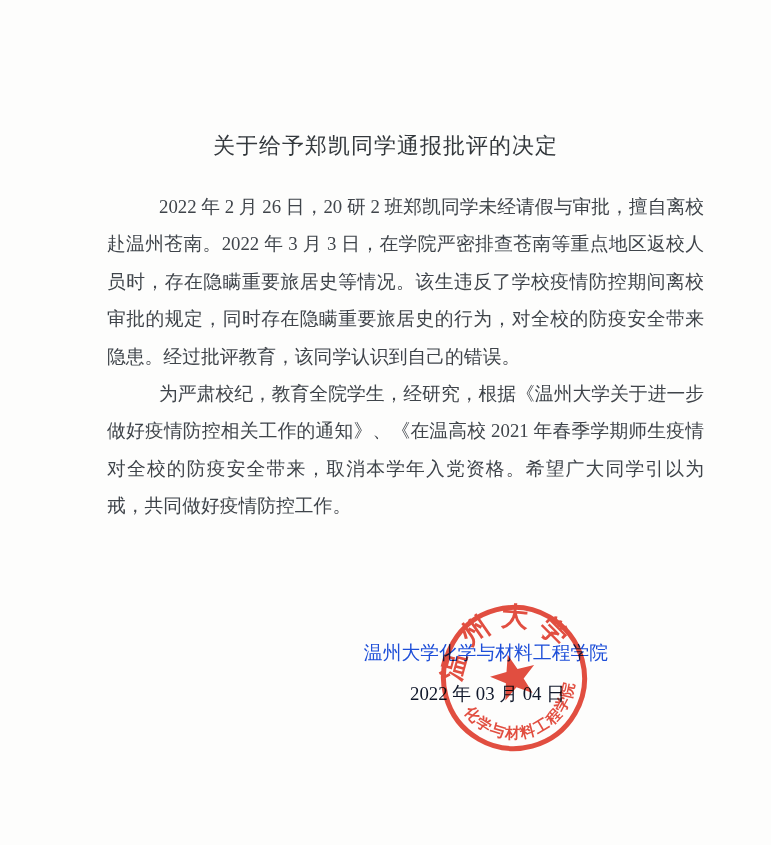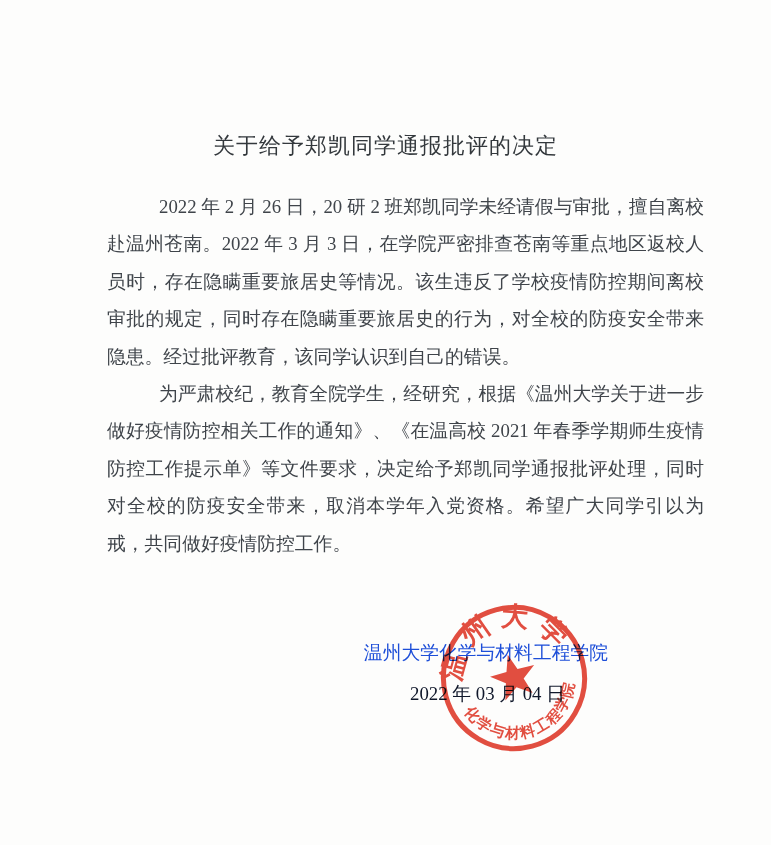--- a/index.html
+++ b/index.html
@@ -82,21 +82,20 @@
   <div class="doc-title">关于给予郑凯同学通报批评的决定</div>
 
   <div class="body-text">
     <div class="body-line indent">2022 年 2 月 26 日，20 研 2 班郑凯同学未经请假与审批，擅自离校</div>
     <div class="body-line">赴温州苍南。2022 年 3 月 3 日，在学院严密排查苍南等重点地区返校人</div>
     <div class="body-line">员时，存在隐瞒重要旅居史等情况。该生违反了学校疫情防控期间离校</div>
     <div class="body-line">审批的规定，同时存在隐瞒重要旅居史的行为，对全校的防疫安全带来</div>
     <div class="body-line para-end">隐患。经过批评教育，该同学认识到自己的错误。</div>
     <div class="body-line indent">为严肃校纪，教育全院学生，经研究，根据《温州大学关于进一步</div>
     <div class="body-line">做好疫情防控相关工作的通知》、《在温高校 2021 年春季学期师生疫情</div>
-    <div class="body-line">防控工作提示单》等文件要求，决定给予郑凯同学通报批评处理，同时</div>
     <div class="body-line">对全校的防疫安全带来，取消本学年入党资格。希望广大同学引以为</div>
     <div class="body-line para-end">戒，共同做好疫情防控工作。</div>
   </div>
 
   <div class="signature-org">温州大学化学与材料工程学院</div>
 
   <div class="signature-date">2022 年 03 月 04 日</div>
 
   <div class="seal">
     <svg width="170" height="170" viewBox="-85 -85 170 170">

